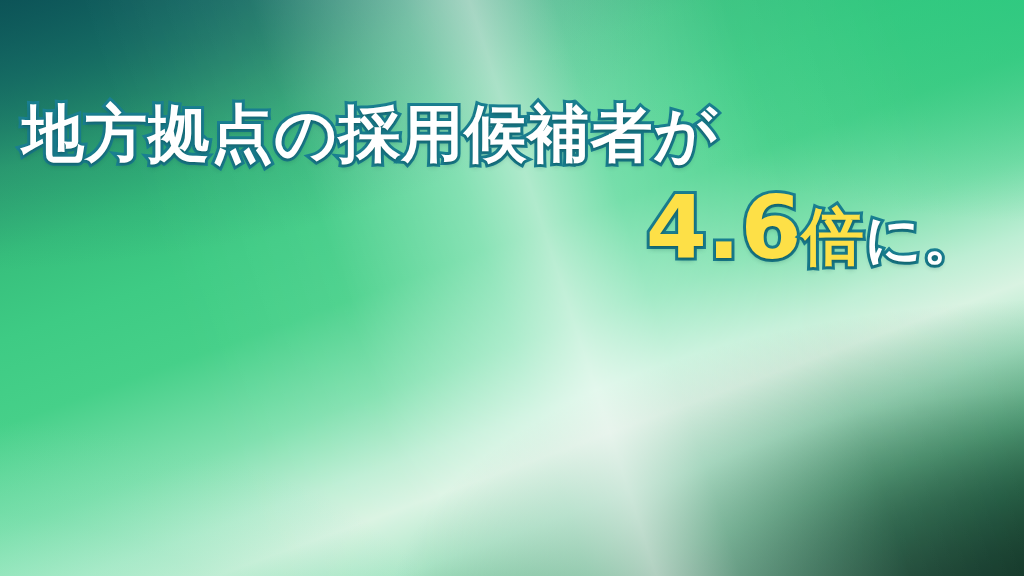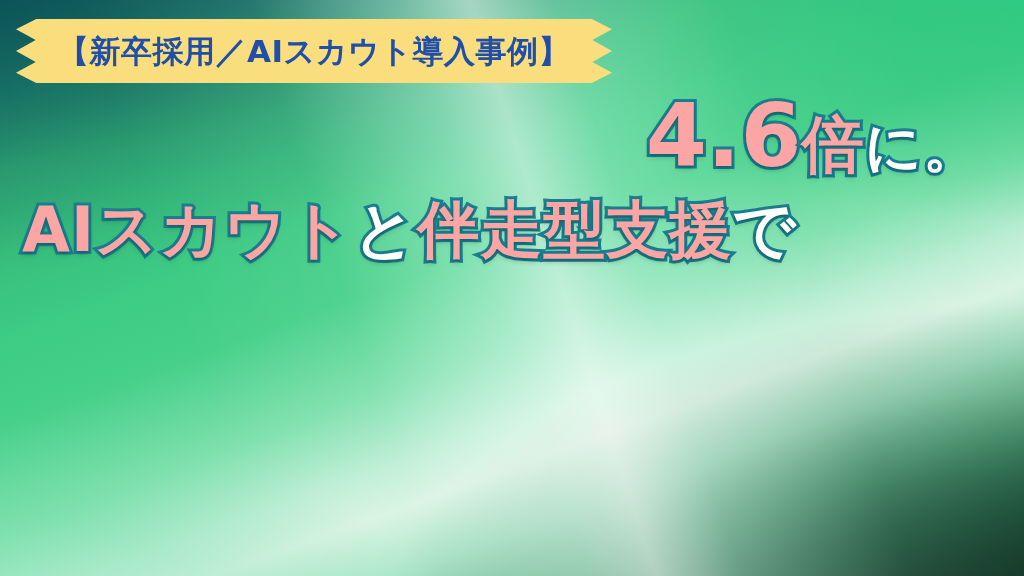--- a/index.html
+++ b/index.html
@@ -143,21 +143,21 @@
   .seg {
     display: inline;
     font-size: 62px;
     -webkit-text-stroke: 6px #1a7f91;
     paint-order: stroke fill;
     text-shadow:
        0 3px 5px rgba(10,60,60,0.30),
        0 1px 2px rgba(10,60,60,0.25);
   }
   .seg.white { color: #ffffff; }
-  .seg.yellow { color: #fca5a5; }
+  .seg.yellow { color: #fde047; }
 
   .seg.num {
     font-size: 88px;
     letter-spacing: 0px;
     -webkit-text-stroke: 6px #1a7f91;
   }
   .seg.small-white { font-size: 56px; }
 
   
   .line.l2 { height: 96px; line-height: 96px; }
@@ -168,32 +168,29 @@
 
 <div id="stage">
 
   <div class="bg-base"></div>
   <div class="bg-topleft"></div>
   <div class="bg-topright"></div>
   <div class="bg-botright"></div>
   <div class="bg-botleft"></div>
   <div class="bg-sheen"></div>
 
-  <div class="badge">
-    <span class="badge-text">【新卒採用／AIスカウト導入事例】</span>
-  </div>
 
   <div class="headline">
 
+    <div class="line l-left">
+      <span class="seg white">地方拠点の採用候補者が</span>
+    </div>
 
     <div class="line l-right l2">
       <span class="seg yellow num">4.6</span><span class="seg yellow">倍</span><span class="seg white small-white">に。</span>
     </div>
 
-    <div class="line l-left">
-      <span class="seg yellow">AIスカウト</span><span class="seg white">と</span><span class="seg yellow">伴走型支援</span><span class="seg white">で</span>
-    </div>
 
 
 
   </div>
 
 </div>
 
 </body></html>

